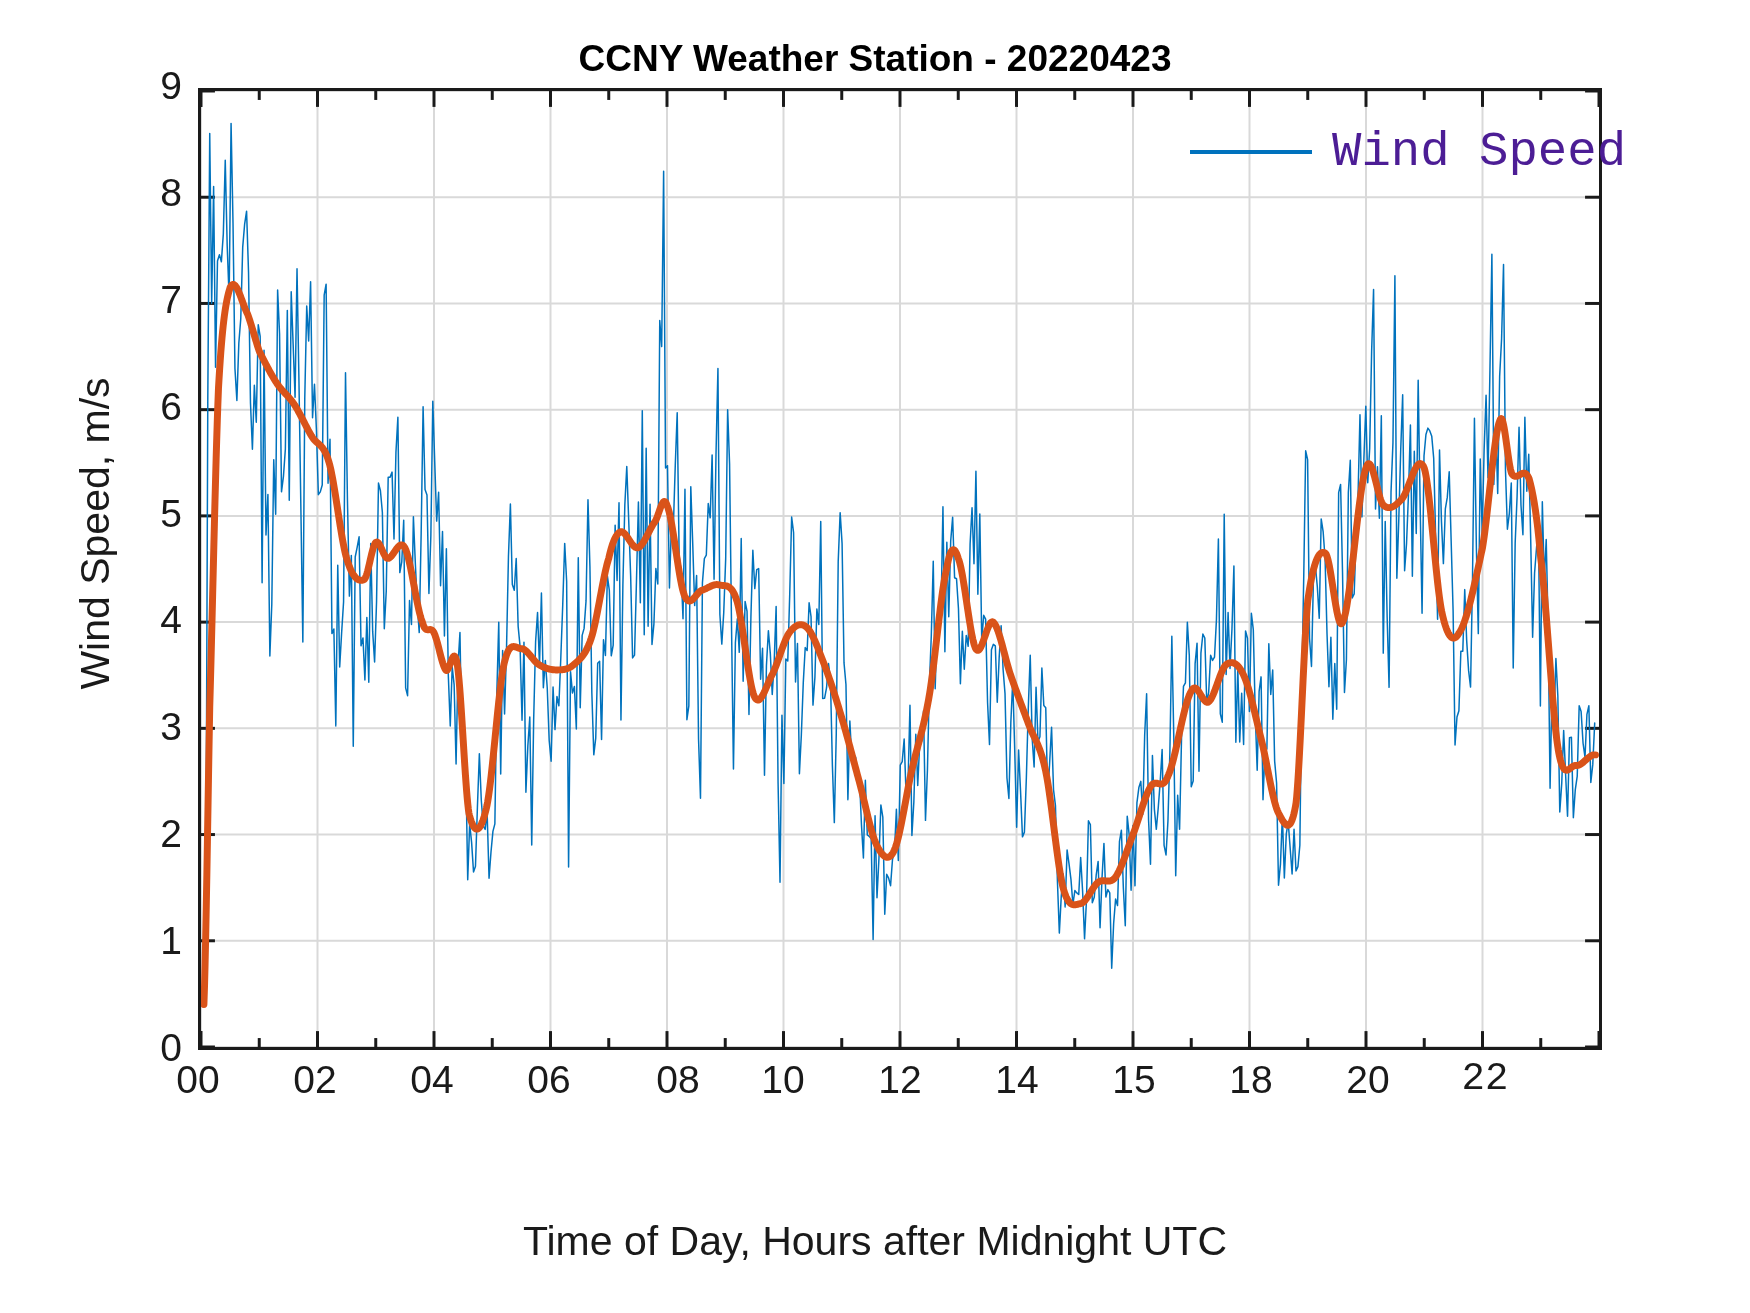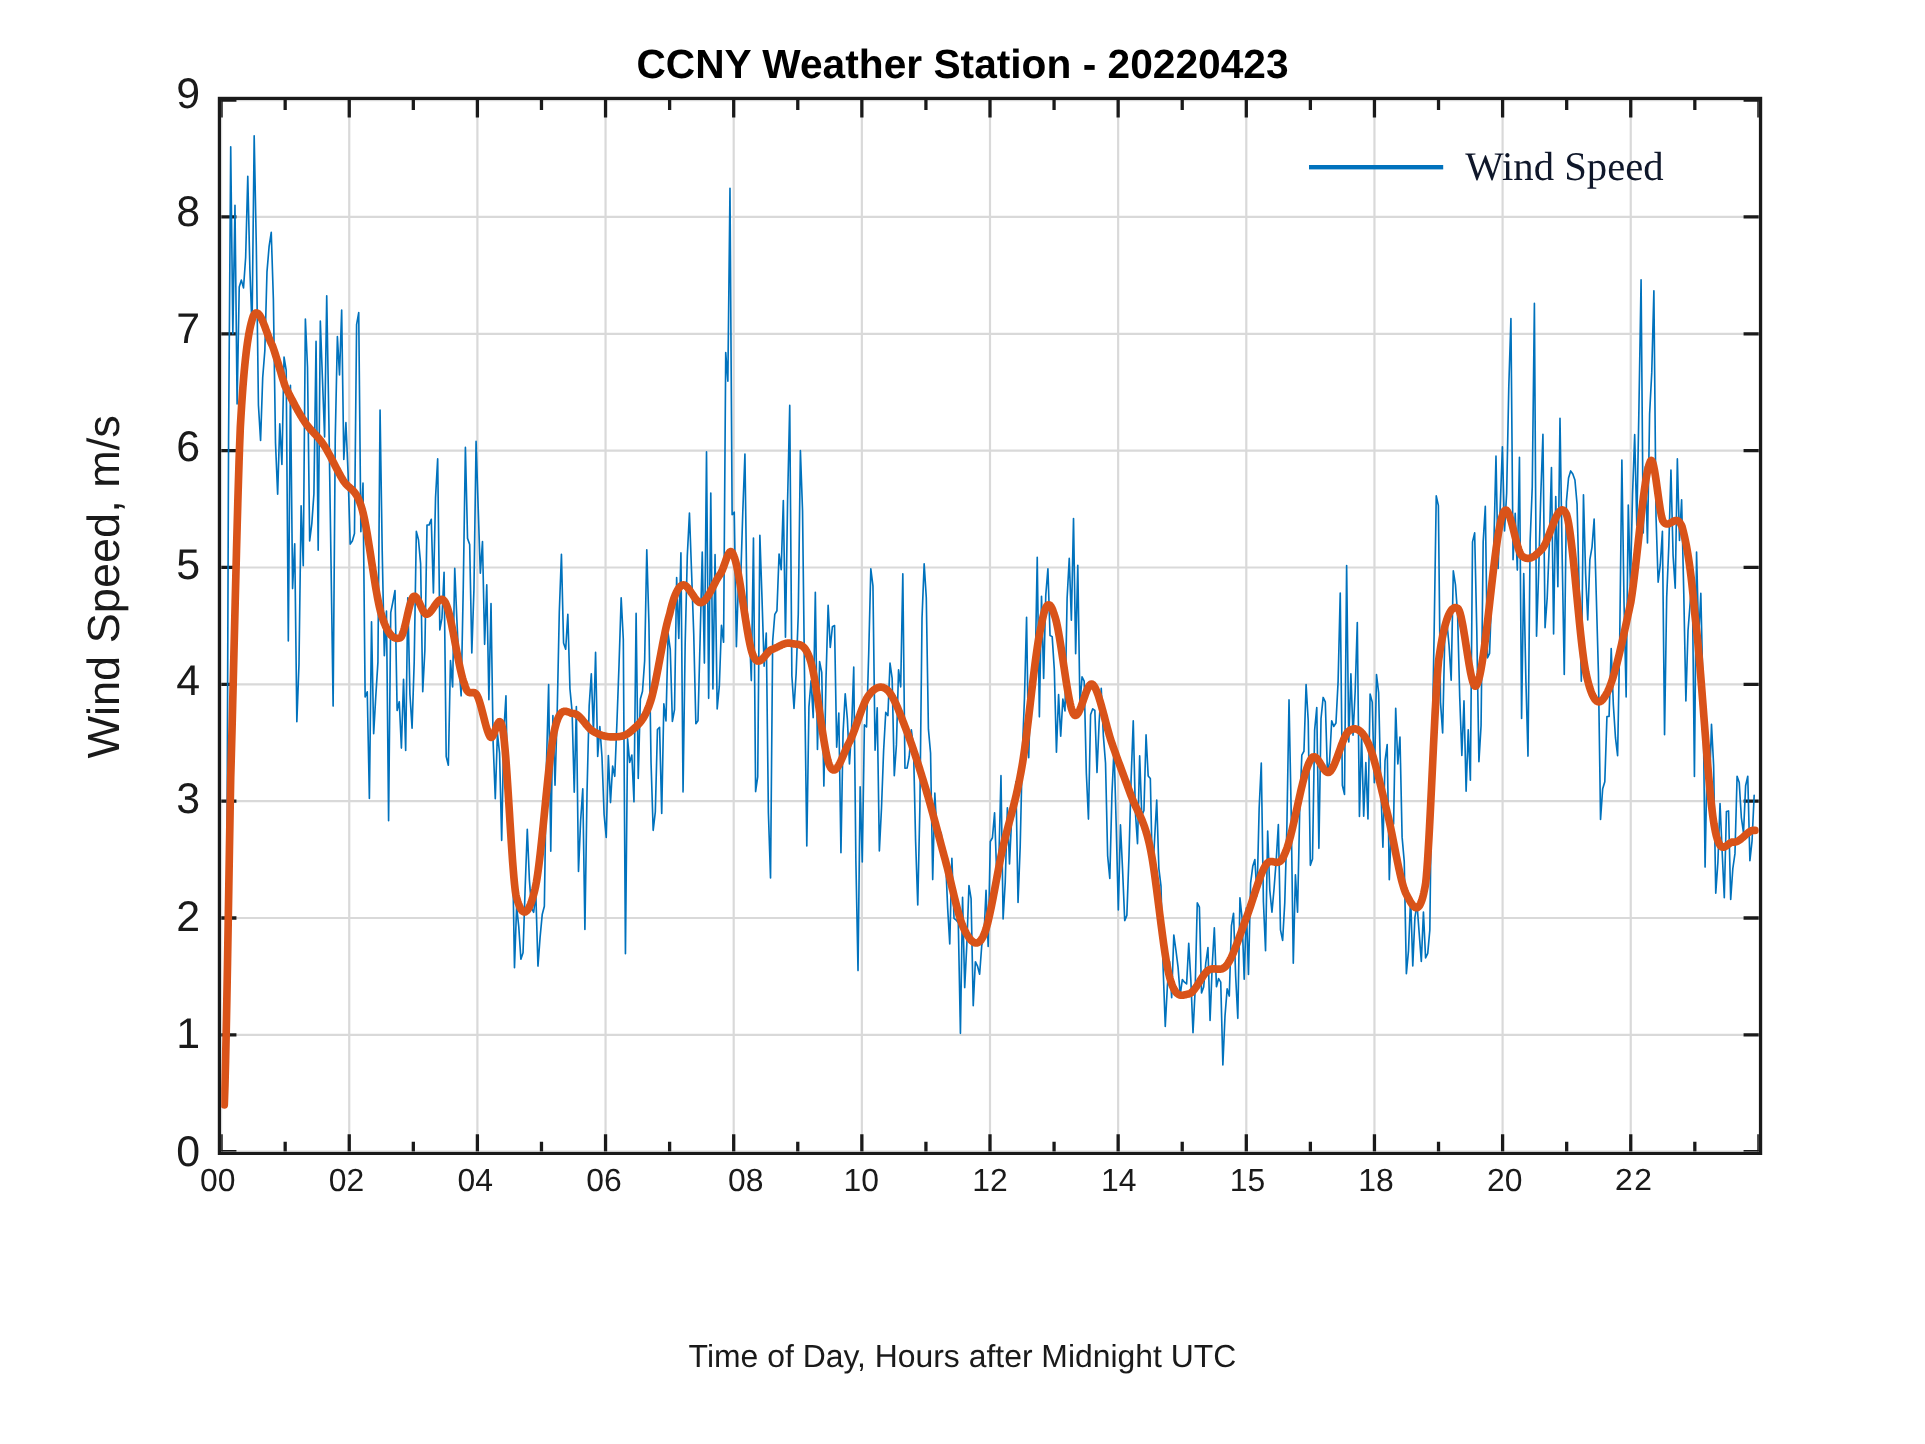--- a/index.html
+++ b/index.html
@@ -61,21 +61,21 @@
     color: #1a1a1a;
     font-family: "Liberation Sans", sans-serif;
     line-height: 1;
   }
   
   .xtick {
     position: absolute;
     top: 1060px;
     width: 110px;
     text-align: center;
-    font-size: 29px;
+    font-size: 39px;
     color: #1a1a1a;
     font-family: "Liberation Sans", sans-serif;
     line-height: 1;
   }
   #ylabel {
     position: absolute;
     left: -255px;
     top: 510px;
     width: 700px;
     text-align: center;
@@ -85,21 +85,21 @@
     transform-origin: center center;
     font-family: "Liberation Sans", sans-serif;
     white-space: nowrap;
   }
   #xlabel {
     position: absolute;
     left: 0;
     top: 1218px;
     width: 1750px;
     text-align: center;
-    font-size: 29px;
+    font-size: 41px;
     color: #1a1a1a;
     font-family: "Liberation Sans", sans-serif;
   }
   
   #legend {
     position: absolute;
     left: 1190px;
     top: 126px;
     width: 400px;
     height: 104px;
@@ -112,23 +112,23 @@
   }
   .legend-swatch {
     width: 122px;
     height: 0;
     margin-right: 20px;
     flex: none;
   }
   .legend-swatch.thin { border-top: 4px solid #0072BD; }
   .legend-swatch.thick { border-top: 9px solid #D95319; }
   .legend-text {
-    font-size: 37px;
-    color: #0f172a;
-    font-family: Liberation Serif, serif;
+    font-size: 49px;
+    color: #4c1d95;
+    font-family: Liberation Mono, monospace;
     white-space: nowrap;
     line-height: 1;
   }
 </style>
 </head>
 <body>
 
 <div id="figure">
 
   <div id="chart-title">CCNY Weather Station - 20220423</div>

